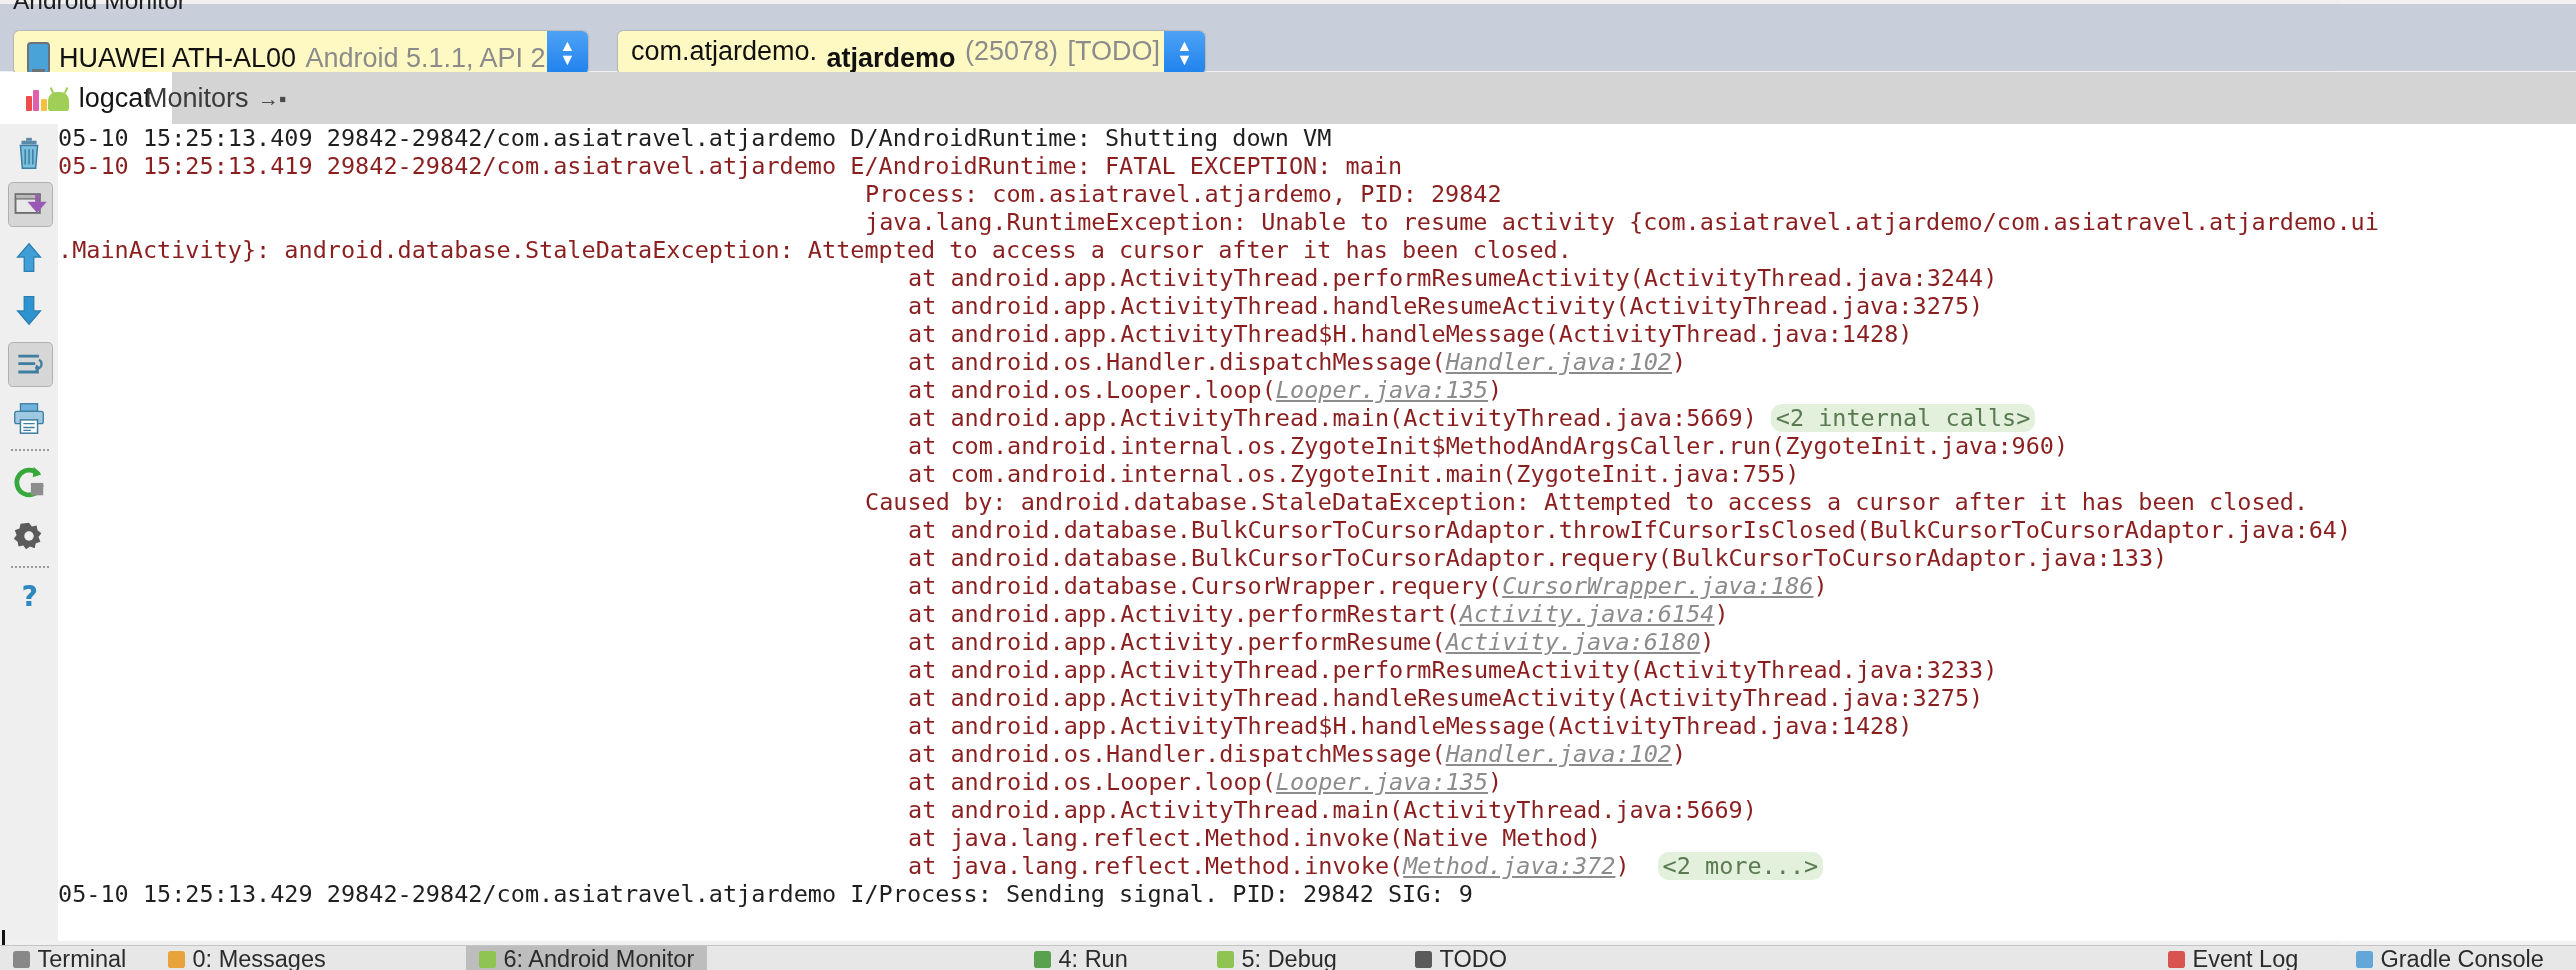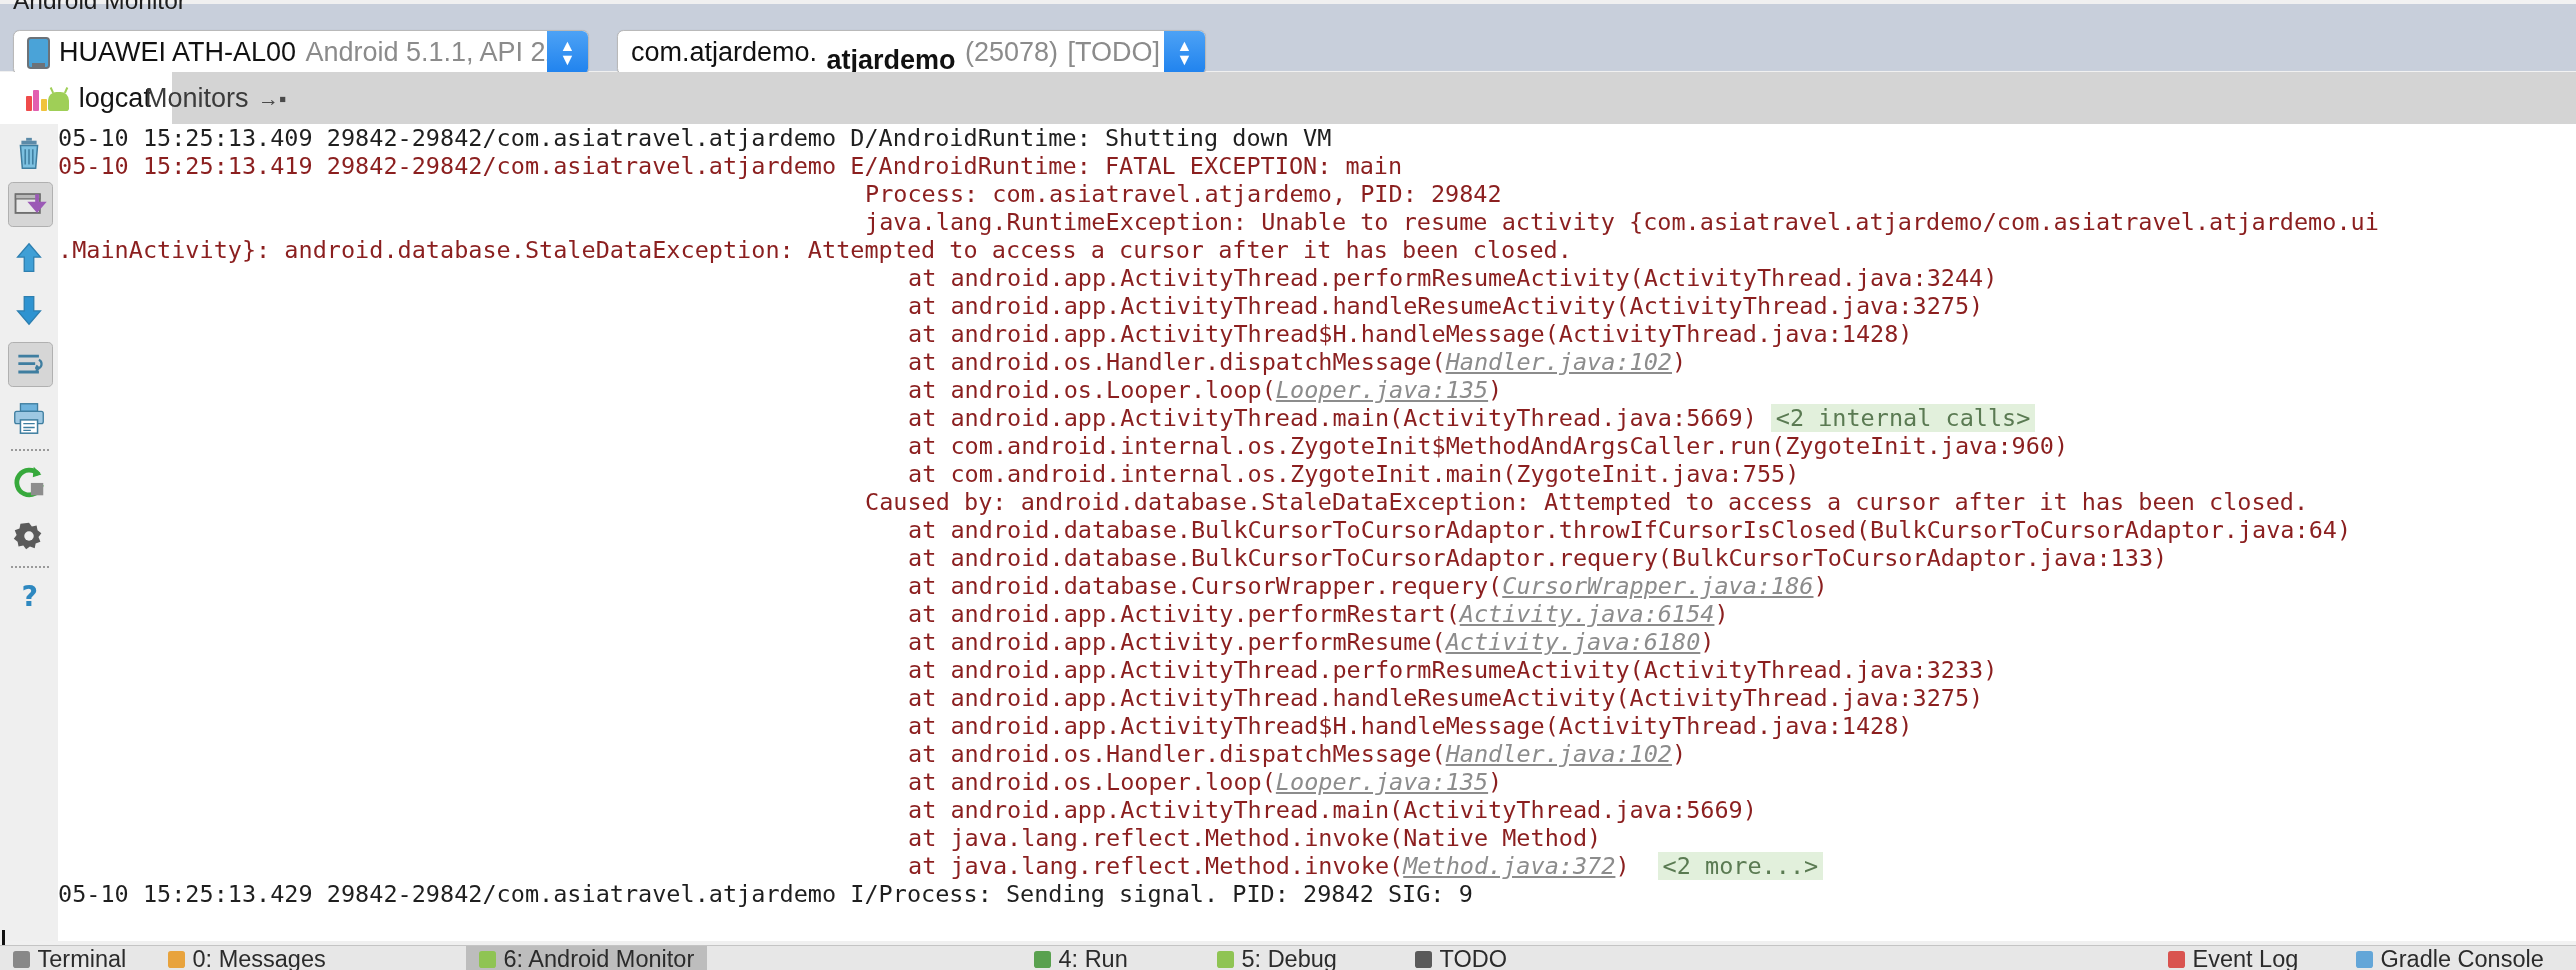--- a/index.html
+++ b/index.html
@@ -15,22 +15,22 @@
   .toptitle{
     position:absolute;left:0;top:-13px;height:24.5px;width:2576px;
     font-size:24.5px;color:#1d1d1d;padding-left:13px;box-sizing:border-box;
     overflow:hidden;white-space:nowrap;
   }
   .topstrip{position:absolute;left:0;top:3.8px;width:2576px;height:7.5px;background:#c8cfdb;}
 
   
   .selectbar{position:absolute;left:0;top:11.3px;width:2576px;height:60px;background:#c8cfdb;}
   .combo{
-    position:absolute;display:flex;align-items:center;height:45px;
-    background:#ffffff;border:0.9px solid #b9b9b9;border-radius:6.6px;
+    position:absolute;display:flex;align-items:flex-end;height:45px;
+    background:#fef9c3;border:0.9px solid #b9b9b9;border-radius:6.6px;
     box-shadow:0 0.9px 0.9px rgba(0,0,0,.14);box-sizing:border-box;overflow:hidden;
   }
   .combo .cval{
     flex:1;display:flex;align-items:center;gap:9.4px;
     padding:0 13px;white-space:nowrap;overflow:hidden;
     font-size:27px;color:#111;
   }
   .combo .stepper{
     width:41px;height:100%;background:linear-gradient(#4da2f5,#1f82ee);
     display:flex;flex-direction:column;align-items:center;justify-content:center;
@@ -109,21 +109,21 @@
   
   .console{
     position:absolute;left:58px;top:124px;width:2518px;height:817px;background:#ffffff;
     font-family:"DejaVu Sans Mono","Liberation Mono",monospace;
     font-size:23.5px;line-height:28px;white-space:pre;overflow:hidden;
   }
   .ln{position:relative;height:28px;}
   .dbg{color:#1f1f1f;}
   .err{color:#8b1f1f;}
   .link{color:#8c8c8c;font-style:italic;text-decoration:underline;}
-  .fold{background:#e2f0dc;color:#5a7a52;padding:0 4.7px;border-radius:0;text-align:right;}
+  .fold{background:#e2f0dc;color:#5a7a52;padding:0 4.7px;border-radius:11px;text-align:right;}
   .caret{position:absolute;left:1.9px;top:930px;width:2.8px;height:32px;background:#111;}
 
   
   .statusbar{position:absolute;left:0;top:945px;width:2576px;height:26px;background:#e7e7e7;
     border-top:0.9px solid #c4c4c4;overflow:hidden;}
   .sitem{position:absolute;top:0;height:26px;display:flex;align-items:center;gap:7.5px;
     padding:0 13px;font-size:23.5px;color:#2b2b2b;white-space:nowrap;box-sizing:border-box;}
   .sitem.sel{background:#bdbdbd;}
   .sq{width:17px;height:17px;flex:none;}
 </style>

